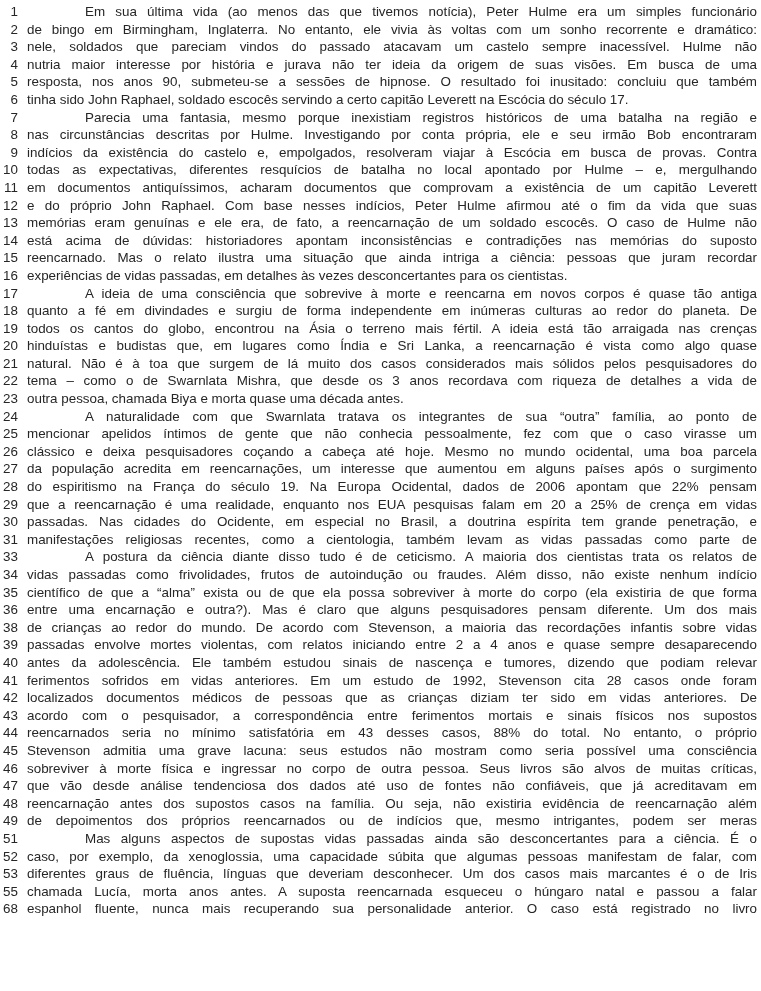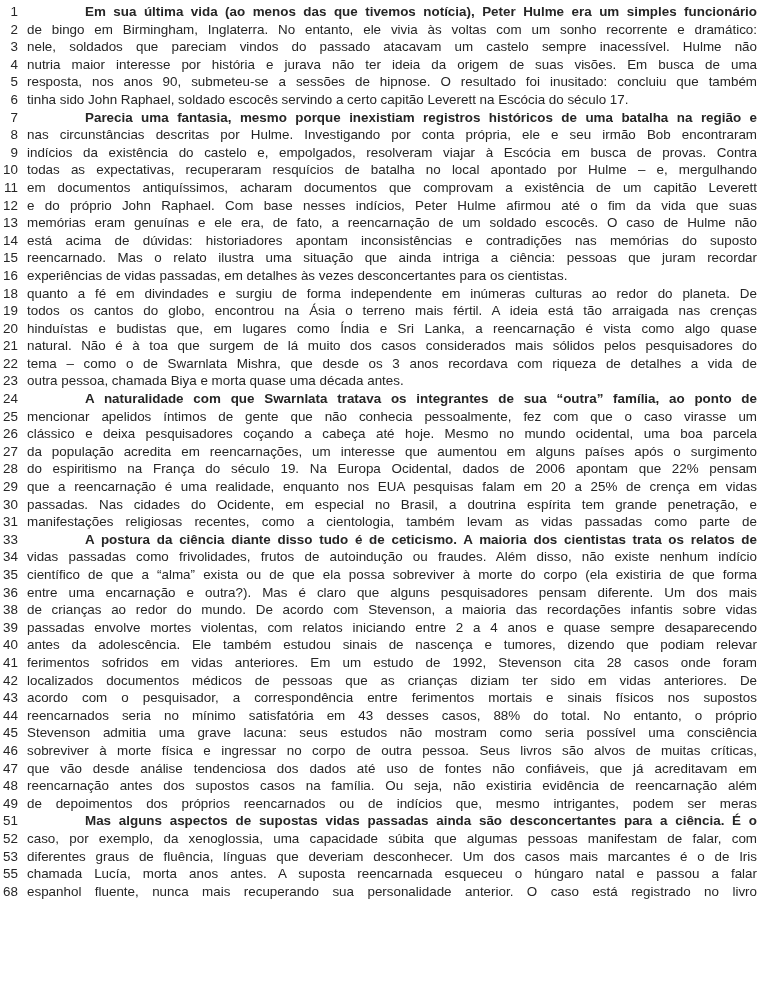--- a/index.html
+++ b/index.html
@@ -40,21 +40,20 @@
     flex: 1 1 auto;
     min-width: 0;
     text-align: justify;
     text-align-last: left;
   }
   .line.just .txt {
     text-align-last: justify;
   }
   .line.indent .txt {
     padding-left: 58px;
-    font-weight: bold;
   }
 </style>
 </head>
 <body>
 
 <div class="page">
   <div class="lines" id="lines-container">
       <div class="line indent just">
         <span class="num">1</span>
         <span class="txt">Em sua última vida (ao menos das que tivemos notícia), Peter Hulme era um simples funcionário</span>
@@ -86,21 +85,21 @@
       <div class="line just">
         <span class="num">8</span>
         <span class="txt">nas circunstâncias descritas por Hulme. Investigando por conta própria, ele e seu irmão Bob encontraram</span>
       </div>
       <div class="line just">
         <span class="num">9</span>
         <span class="txt">indícios da existência do castelo e, empolgados, resolveram viajar à Escócia em busca de provas. Contra</span>
       </div>
       <div class="line just">
         <span class="num">10</span>
-        <span class="txt">todas as expectativas, recuperaram resquícios de batalha no local apontado por Hulme – e, mergulhando</span>
+        <span class="txt">todas as expectativas, diferentes resquícios de batalha no local apontado por Hulme – e, mergulhando</span>
       </div>
       <div class="line just">
         <span class="num">11</span>
         <span class="txt">em documentos antiquíssimos, acharam documentos que comprovam a existência de um capitão Leverett</span>
       </div>
       <div class="line just">
         <span class="num">12</span>
         <span class="txt">e do próprio John Raphael. Com base nesses indícios, Peter Hulme afirmou até o fim da vida que suas</span>
       </div>
       <div class="line just">
@@ -111,20 +110,24 @@
         <span class="num">14</span>
         <span class="txt">está acima de dúvidas: historiadores apontam inconsistências e contradições nas memórias do suposto</span>
       </div>
       <div class="line just">
         <span class="num">15</span>
         <span class="txt">reencarnado. Mas o relato ilustra uma situação que ainda intriga a ciência: pessoas que juram recordar</span>
       </div>
       <div class="line">
         <span class="num">16</span>
         <span class="txt">experiências de vidas passadas, em detalhes às vezes desconcertantes para os cientistas.</span>
+      </div>
+      <div class="line indent just">
+        <span class="num">17</span>
+        <span class="txt">A ideia de uma consciência que sobrevive à morte e reencarna em novos corpos é quase tão antiga</span>
       </div>
       <div class="line just">
         <span class="num">18</span>
         <span class="txt">quanto a fé em divindades e surgiu de forma independente em inúmeras culturas ao redor do planeta. De</span>
       </div>
       <div class="line just">
         <span class="num">19</span>
         <span class="txt">todos os cantos do globo, encontrou na Ásia o terreno mais fértil. A ideia está tão arraigada nas crenças</span>
       </div>
       <div class="line just">

